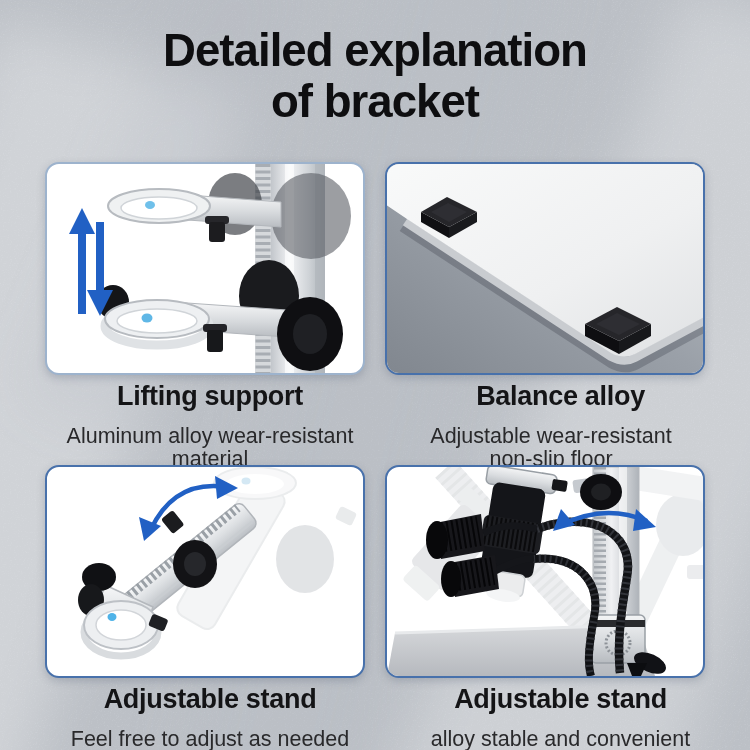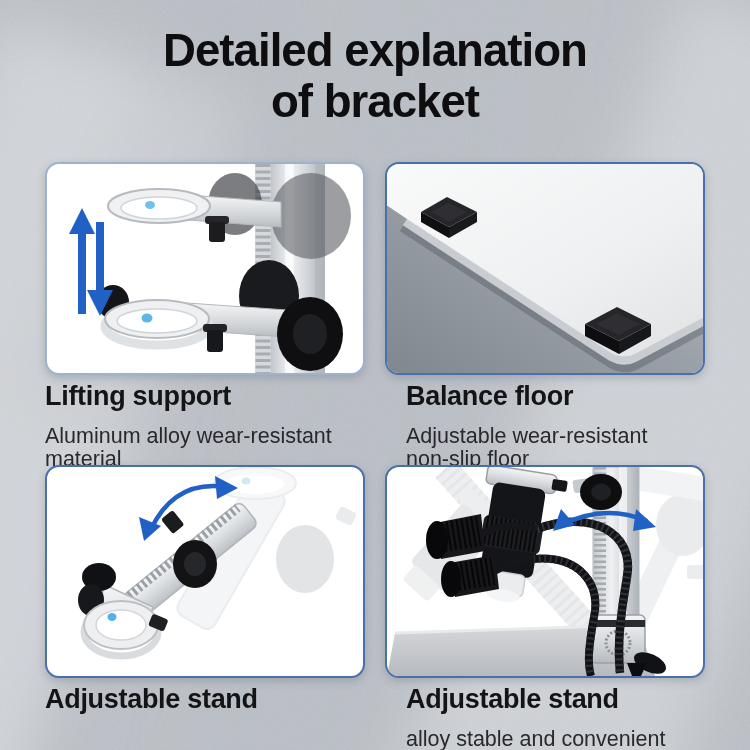--- a/index.html
+++ b/index.html
@@ -23,21 +23,21 @@
   .title{
     position:absolute;left:0;top:24px;width:750px;
     text-align:center;z-index:2;
     color:#0e0e10;
     font-weight:800;
     font-size:47px;
     line-height:51px;
     letter-spacing:-1px;
     transform:scaleX(.97);
   }
-  .cell{position:absolute;width:330px;z-index:2;}
+  .cell{position:absolute;width:330px;z-index:2;text-align:center;}
   .cell-tl{left:45px;top:162px;}
   .cell-tr{left:385px;top:162px;}
   .cell-bl{left:45px;top:465px;}
   .cell-br{left:385px;top:465px;}
   .panel{
     width:320px;height:213px;
     background:#ffffff;
     border-radius:14px;
     overflow:hidden;
     box-shadow:0 3px 8px rgba(64,76,98,.25);
@@ -182,21 +182,21 @@
         </g>
         <g>
           <polygon points="198,160 198,172 232,190 232,177" fill="#0e0e11"></polygon>
           <polygon points="264,160 264,172 232,190 232,177" fill="#17181b"></polygon>
           <polygon points="198,160 230,143 264,160 232,177" fill="#26262a"></polygon>
           <polygon points="209,160 230,149 253,160 232,171" fill="#2e2e33"></polygon>
         </g>
       </svg>
     </div>
     <div class="caption">
-      <div class="cap-h">Balance floor</div>
+      <div class="cap-h">Balance alloy</div>
       <div class="cap-d">Adjustable wear-resistant non-slip floor</div>
     </div>
   </div>
 
   <div class="cell cell-bl">
     <div class="panel b-blue">
       <svg width="316" height="209" viewBox="0 0 316 209">
         <defs>
           <linearGradient id="silver3" x1="0" y1="0" x2="0" y2="1">
             <stop offset="0" stop-color="#f7f8f9"></stop>
@@ -240,20 +240,21 @@
 
         <g>
           <path d="M 104 62 Q 128 12 180 20" fill="none" style="stroke:var(--arrow)" stroke-width="4.5"></path>
           <polygon points="97,74 92,50 114,59" style="fill:var(--arrow)"></polygon>
           <polygon points="191,21 168,9 170,32" style="fill:var(--arrow)"></polygon>
         </g>
       </svg>
     </div>
     <div class="caption">
       <div class="cap-h">Adjustable stand</div>
+      <div class="cap-d">Feel free to adjust as needed</div>
     </div>
   </div>
 
   <div class="cell cell-br cap-indent">
     <div class="panel b-blue">
       <svg width="316" height="209" viewBox="0 0 316 209">
         <defs>
           <linearGradient id="silver4" x1="0" y1="0" x2="0" y2="1">
             <stop offset="0" stop-color="#f4f5f6"></stop>
               <stop offset=".5" stop-color="#d9dcdf"></stop>

